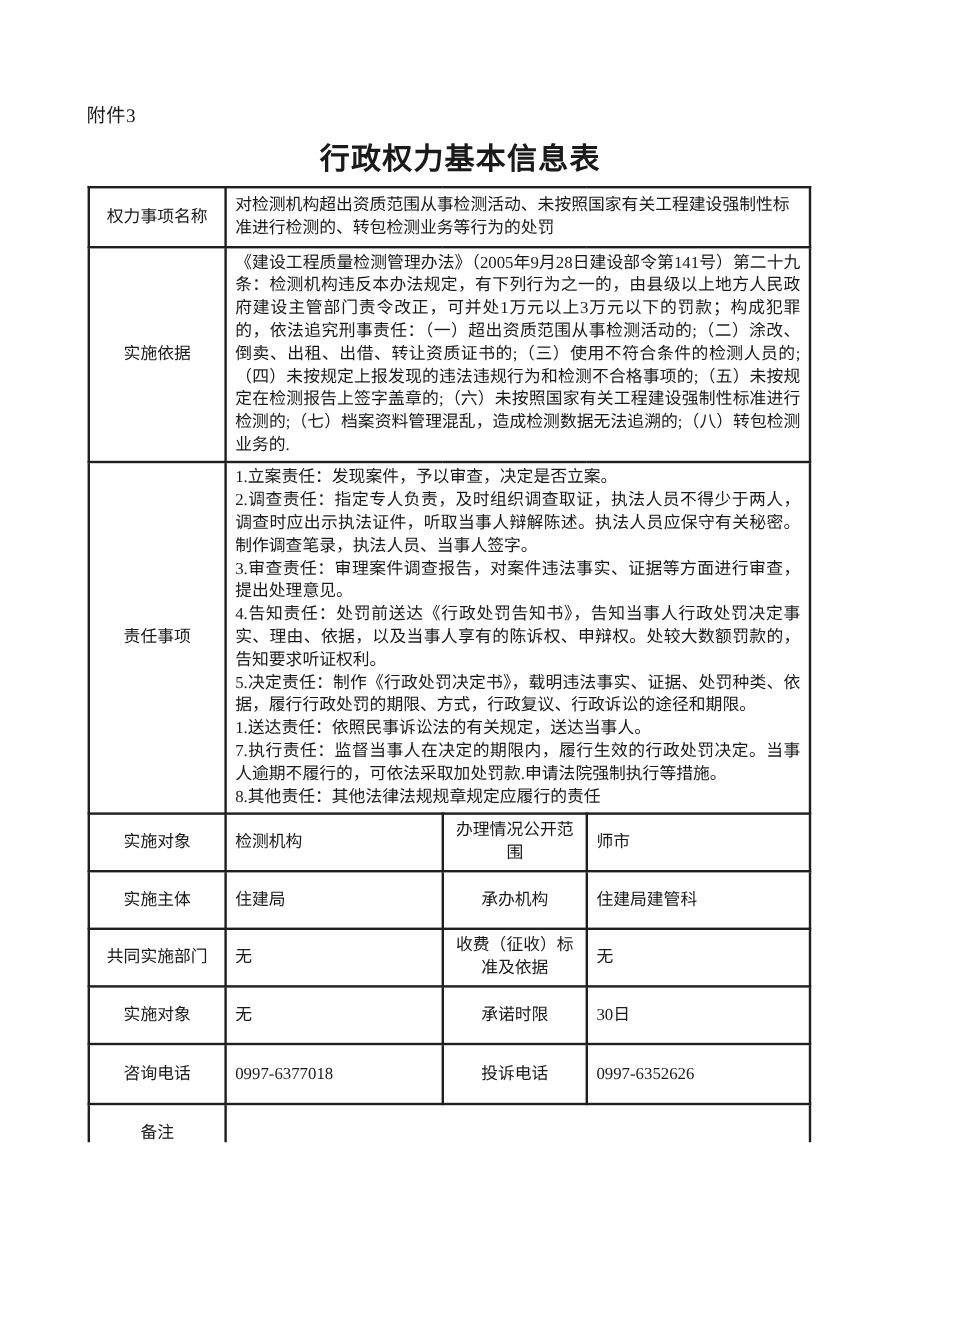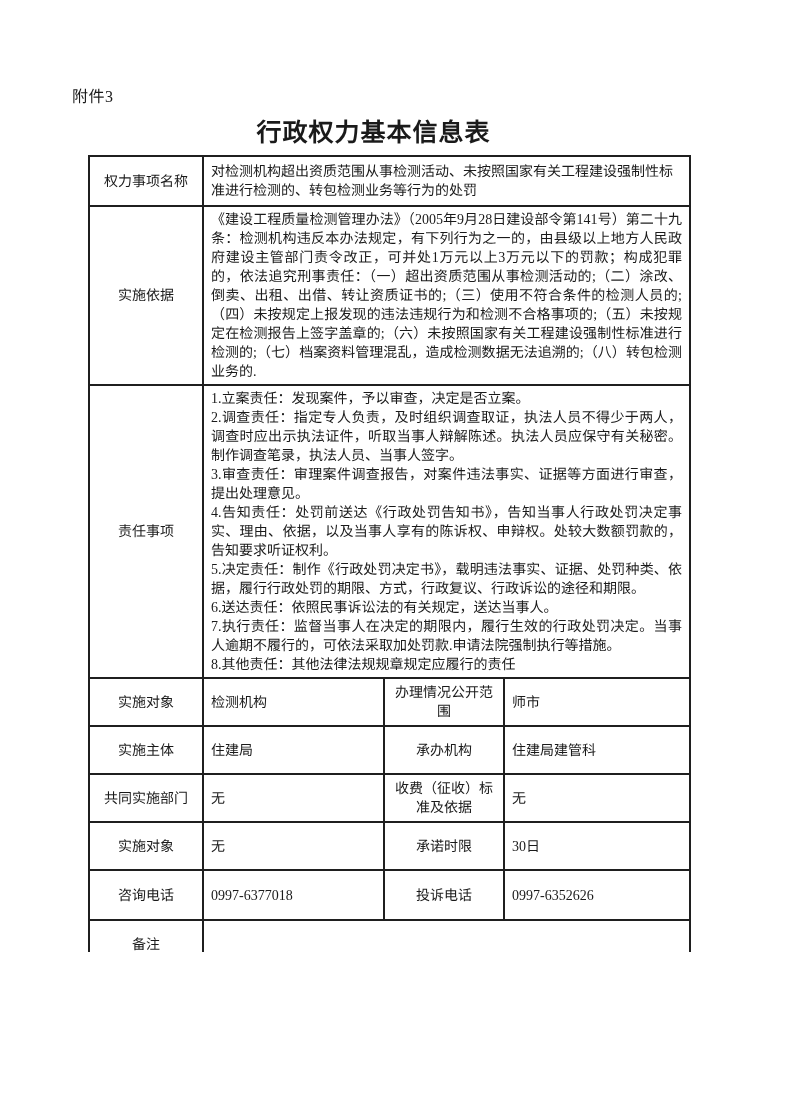--- a/index.html
+++ b/index.html
@@ -17,31 +17,31 @@
   }
   .attachment {
     position: absolute;
     left: 72px;
     top: 83px;
     font-size: 16px;
     letter-spacing: 0.5px;
   }
   .doc-title {
     position: absolute;
-    left: 73px;
+    left: 83px;
     top: 112px;
     width: 601px;
     text-align: center;
     font-size: 25px;
     font-weight: bold;
     letter-spacing: 1px;
   }
   table.info-table {
     position: absolute;
-    left: 88px;
+    left: 73px;
     top: 155px;
     width: 601px;
     border-collapse: collapse;
     table-layout: fixed;
   }
   .info-table td {
     border: 2px solid #1f1f1f;
     font-size: 14px;
     vertical-align: middle;
     padding: 3px 7px;
@@ -87,21 +87,21 @@
       </tr>
 
       <tr class="h288">
         <td class="lbl">责任事项</td>
         <td colspan="3">
           <div class="duty-item">1.立案责任：发现案件，予以审查，决定是否立案。</div>
           <div class="duty-item">2.调查责任：指定专人负责，及时组织调查取证，执法人员不得少于两人，调查时应出示执法证件，听取当事人辩解陈述。执法人员应保守有关秘密。制作调查笔录，执法人员、当事人签字。</div>
           <div class="duty-item">3.审查责任：审理案件调查报告，对案件违法事实、证据等方面进行审查，提出处理意见。</div>
           <div class="duty-item">4.告知责任：处罚前送达《行政处罚告知书》，告知当事人行政处罚决定事实、理由、依据，以及当事人享有的陈诉权、申辩权。处较大数额罚款的，告知要求听证权利。</div>
           <div class="duty-item">5.决定责任：制作《行政处罚决定书》，载明违法事实、证据、处罚种类、依据，履行行政处罚的期限、方式，行政复议、行政诉讼的途径和期限。</div>
-          <div class="duty-item">6.送达责任：依照民事诉讼法的有关规定，送达当事人。</div>
+          <div class="duty-item">1.送达责任：依照民事诉讼法的有关规定，送达当事人。</div>
           <div class="duty-item">7.执行责任：监督当事人在决定的期限内，履行生效的行政处罚决定。当事人逾期不履行的，可依法采取加处罚款.申请法院强制执行等措施。</div>
           <div class="duty-item">8.其他责任：其他法律法规规章规定应履行的责任</div>
         </td>
       </tr>
 
       <tr class="h48">
         <td class="lbl">实施对象</td>
         <td class="center">检测机构</td>
         <td class="lbl">办理情况公开范围</td>
         <td class="center">师市</td>

